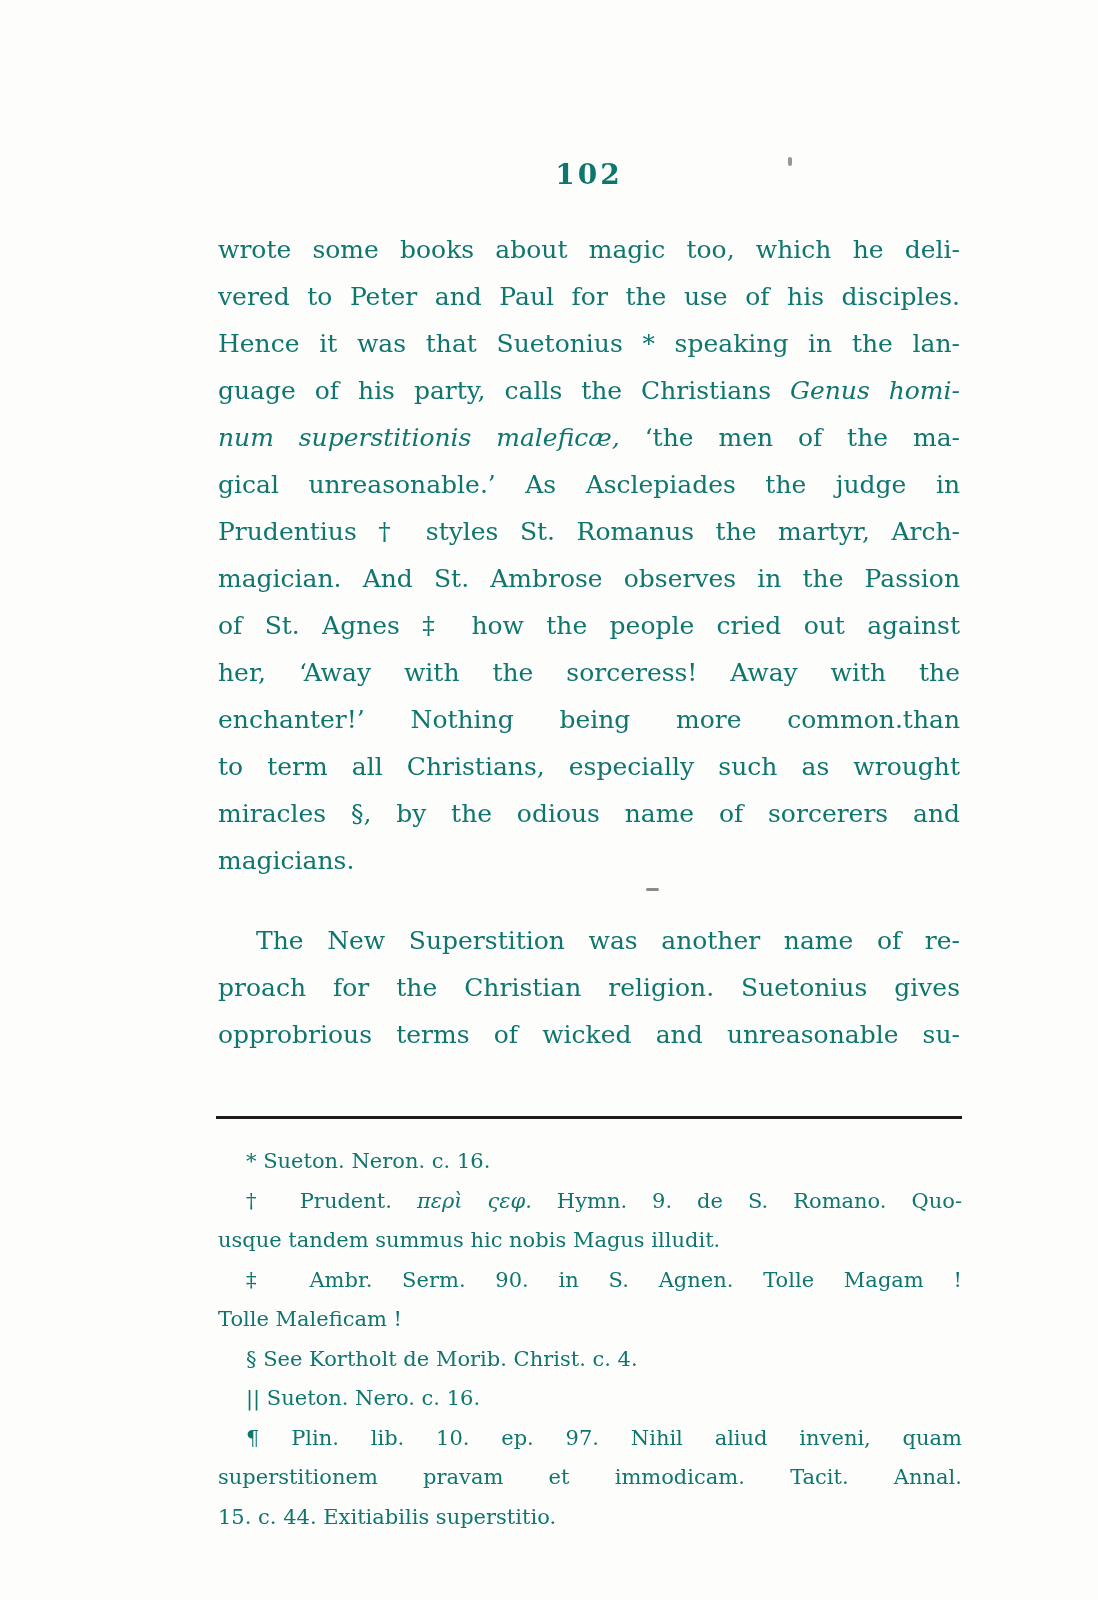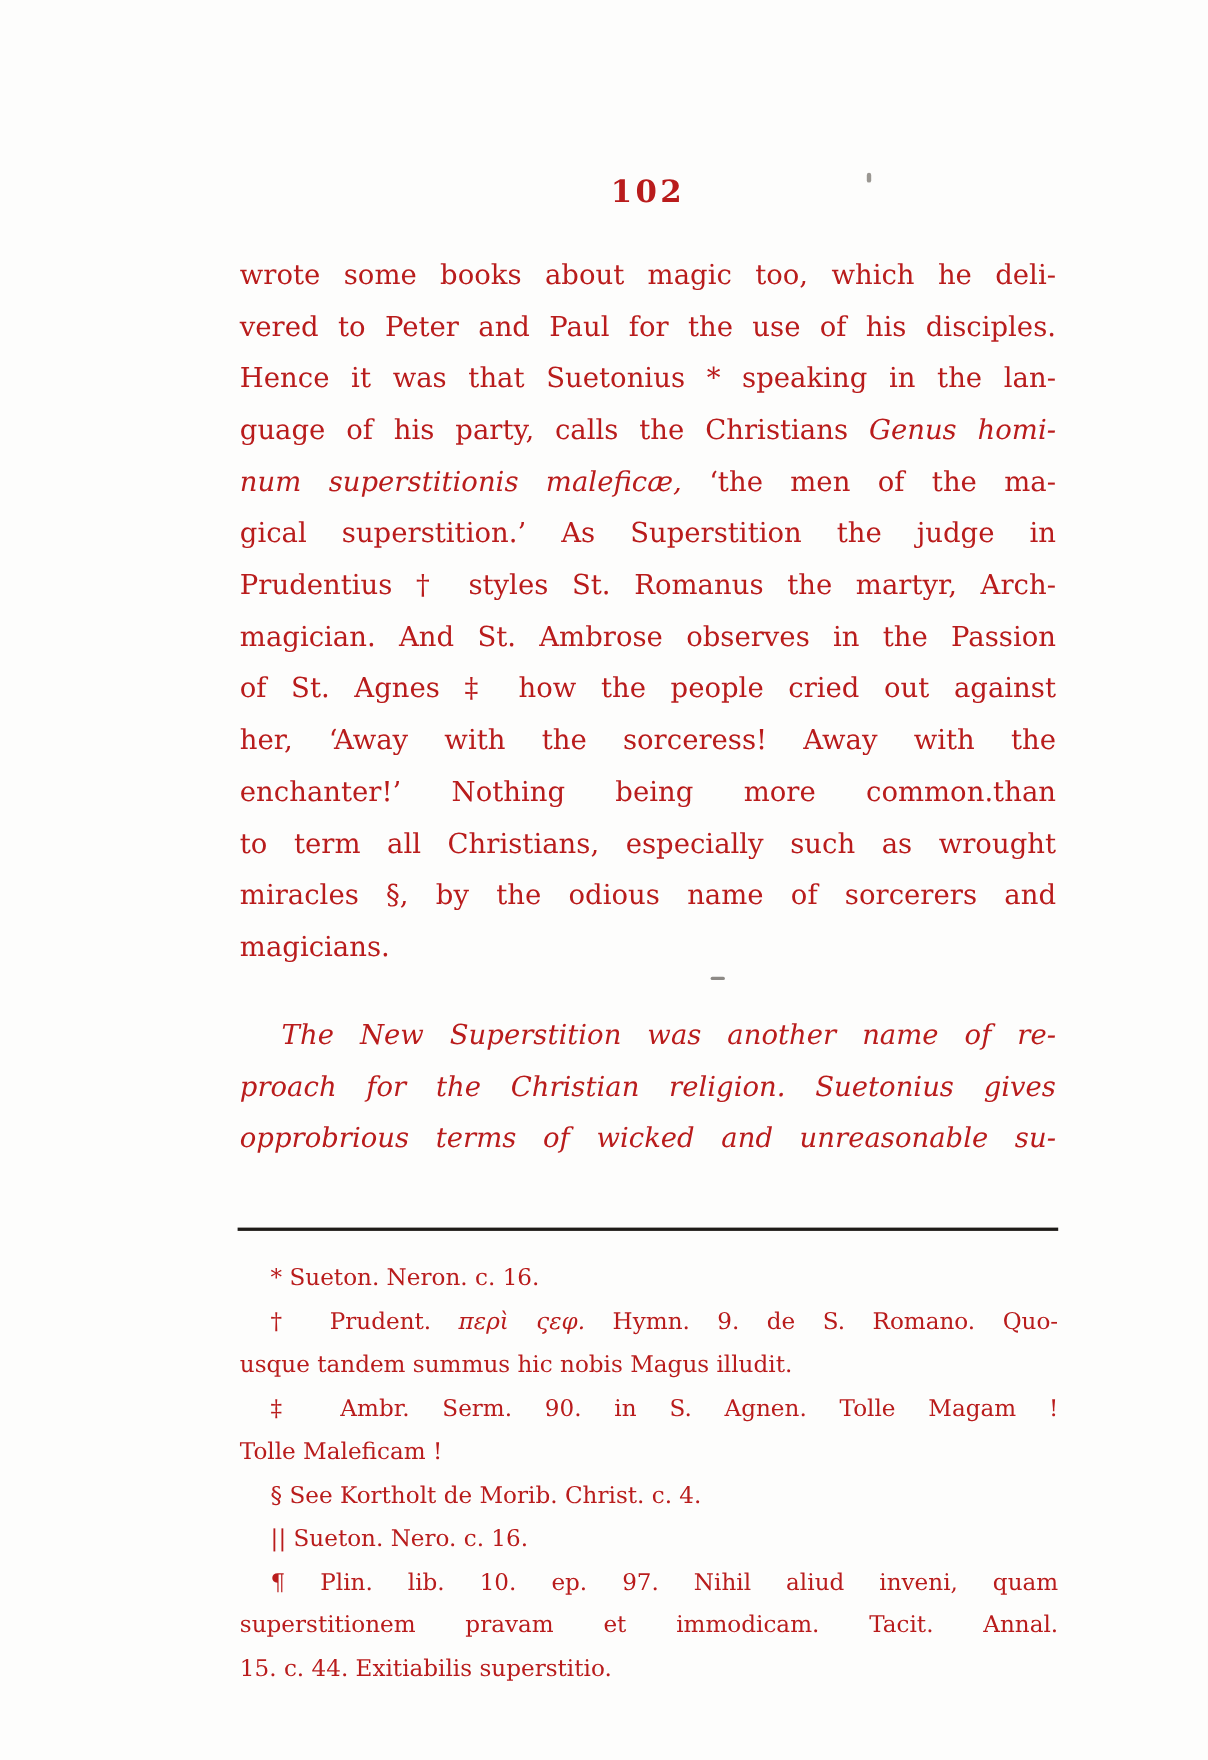--- a/index.html
+++ b/index.html
@@ -5,21 +5,21 @@
   html, body { margin: 0; padding: 0; }
   body {
     width: 1098px; height: 1600px;
     background: #f4f4f2;
     font-family: "DejaVu Serif", "Liberation Serif", serif;
   }
   .page {
     position: relative;
     width: 1098px; height: 1600px;
     background: #fdfdfc;
-    color: #b91c1c;
+    color: #0f766e;
     overflow: hidden;
   }
   .page-number {
     position: absolute;
     top: 158px; left: 218px; width: 742px;
     text-align: center;
     font-size: 28px;
     font-weight: 600;
     letter-spacing: 3px;
   }
@@ -29,21 +29,21 @@
     font-size: 25px;
     line-height: 47px;
   }
   .footnotes {
     position: absolute;
     top: 1142px; left: 218px; width: 744px;
     font-size: 21px;
     line-height: 39.5px;
   }
   .paragraph { margin: 0; }
-  .main-text .paragraph + .paragraph { margin-top: 33px; font-style: italic; }
+  .main-text .paragraph + .paragraph { margin-top: 33px; }
   .line {
     text-align: justify;
     text-align-last: justify;
     text-justify: inter-word;
     white-space: normal;
   }
   .line.last { text-align-last: left; }
   .main-text .line.indent { text-indent: 38px; }
   .footnotes .line.indent { text-indent: 28px; }
   .italic { font-style: italic; }
@@ -74,21 +74,21 @@
 <div class="page">
   <div class="artifact-mark"></div>
   <div class="page-number">102</div>
   <div class="main-text">
       <div class="paragraph">
         <div class="line"><span>wrote some books about magic too, which he deli-</span></div>
         <div class="line"><span>vered to Peter and Paul for the use of his disciples.</span></div>
         <div class="line"><span>Hence it was that Suetonius * speaking in the lan-</span></div>
         <div class="line"><span>guage of his party, calls the Christians </span><span class="italic">Genus homi-</span></div>
         <div class="line"><span class="italic">num superstitionis maleficæ,</span><span> ‘the men of the ma-</span></div>
-        <div class="line"><span>gical superstition.’ As Superstition the judge in</span></div>
+        <div class="line"><span>gical unreasonable.’ As Asclepiades the judge in</span></div>
         <div class="line"><span>Prudentius † styles St. Romanus the martyr, Arch-</span></div>
         <div class="line"><span>magician. And St. Ambrose observes in the Passion</span></div>
         <div class="line"><span>of St. Agnes ‡ how the people cried out against</span></div>
         <div class="line"><span>her, ‘Away with the sorceress! Away with the</span></div>
         <div class="line"><span>enchanter!’ Nothing being more common.than</span></div>
         <div class="line"><span>to term all Christians, especially such as wrought</span></div>
         <div class="line"><span>miracles §, by the odious name of sorcerers and</span></div>
         <div class="line last"><span>magicians.</span></div>
       </div>
       <div class="paragraph">

